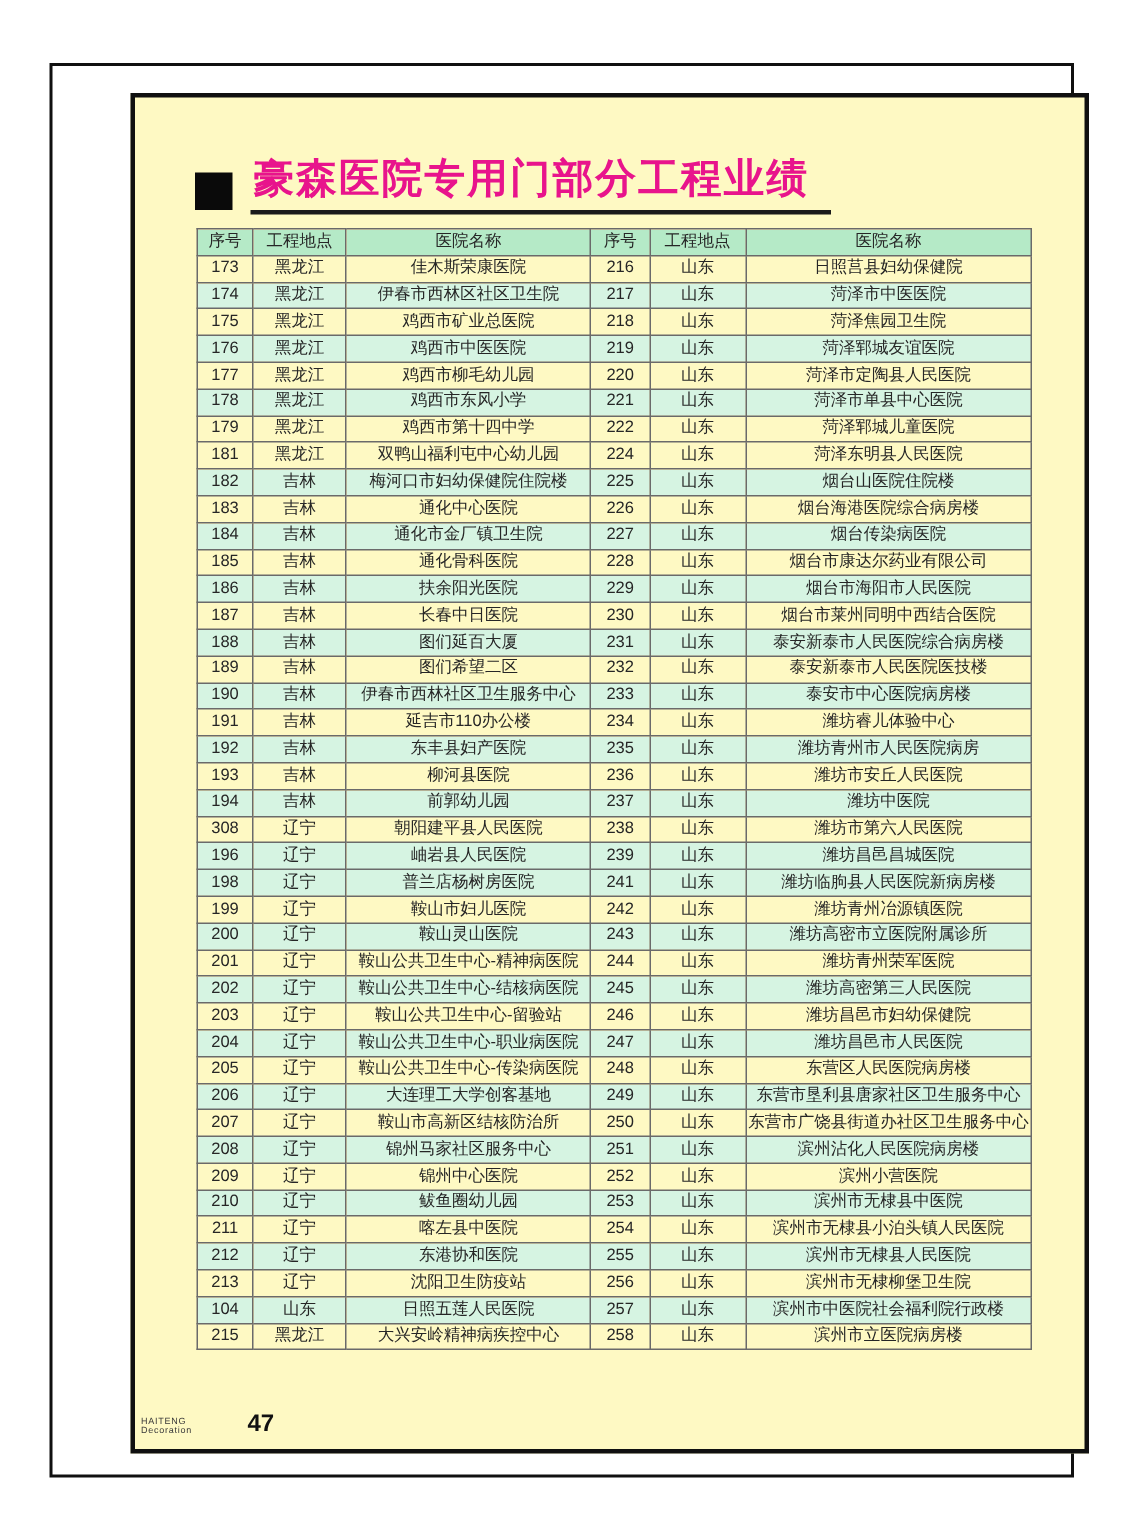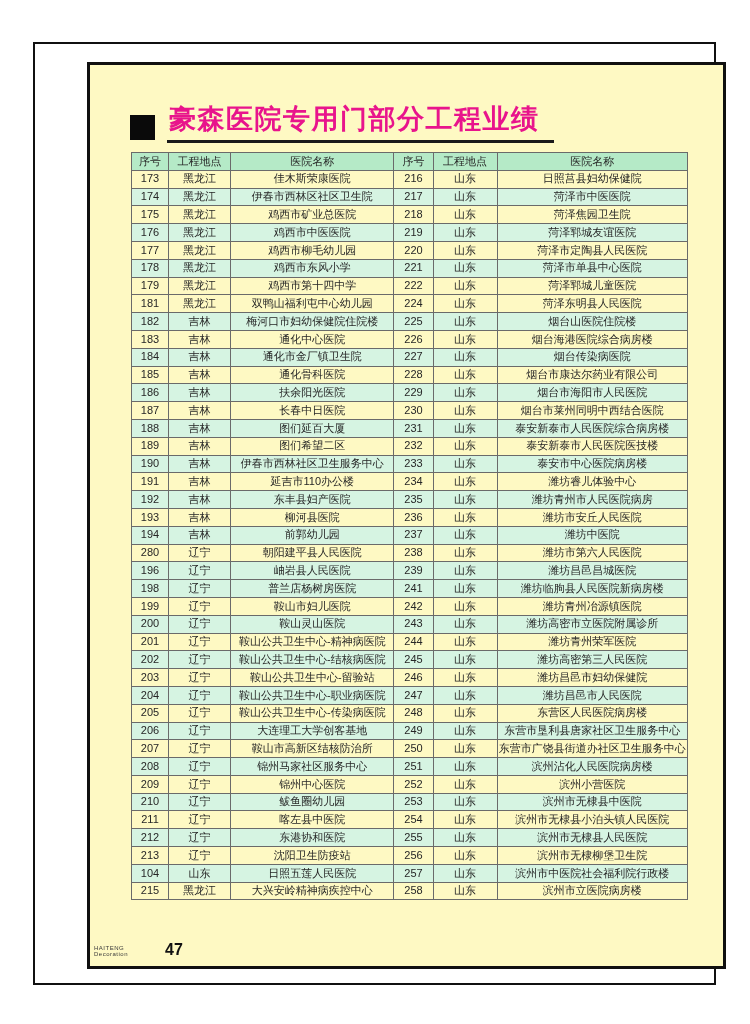--- a/index.html
+++ b/index.html
@@ -253,21 +253,21 @@
           </tr>
           <tr class="alt">
             <td>194</td>
             <td>吉林</td>
             <td>前郭幼儿园</td>
             <td>237</td>
             <td>山东</td>
             <td>潍坊中医院</td>
           </tr>
           <tr>
-            <td>280</td>
+            <td>308</td>
             <td>辽宁</td>
             <td>朝阳建平县人民医院</td>
             <td>238</td>
             <td>山东</td>
             <td>潍坊市第六人民医院</td>
           </tr>
           <tr class="alt">
             <td>196</td>
             <td>辽宁</td>
             <td>岫岩县人民医院</td>

